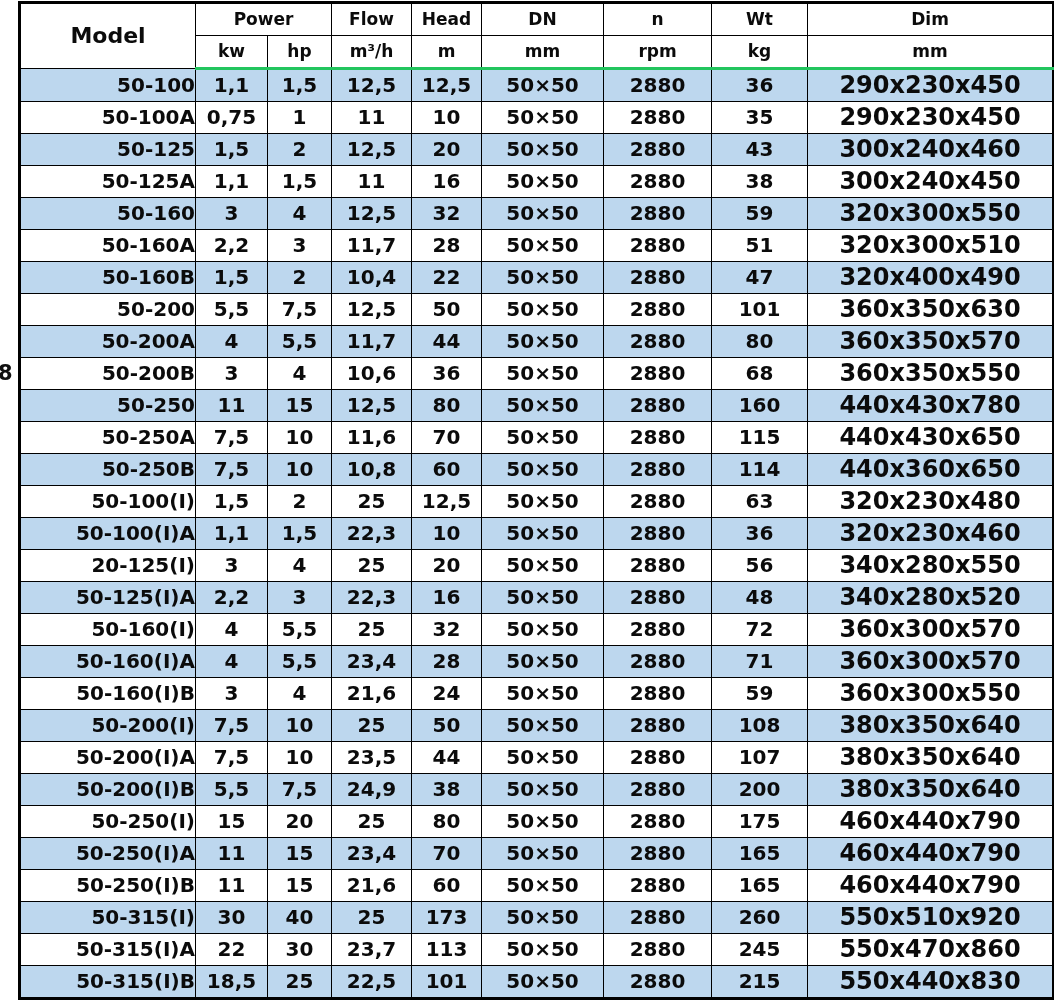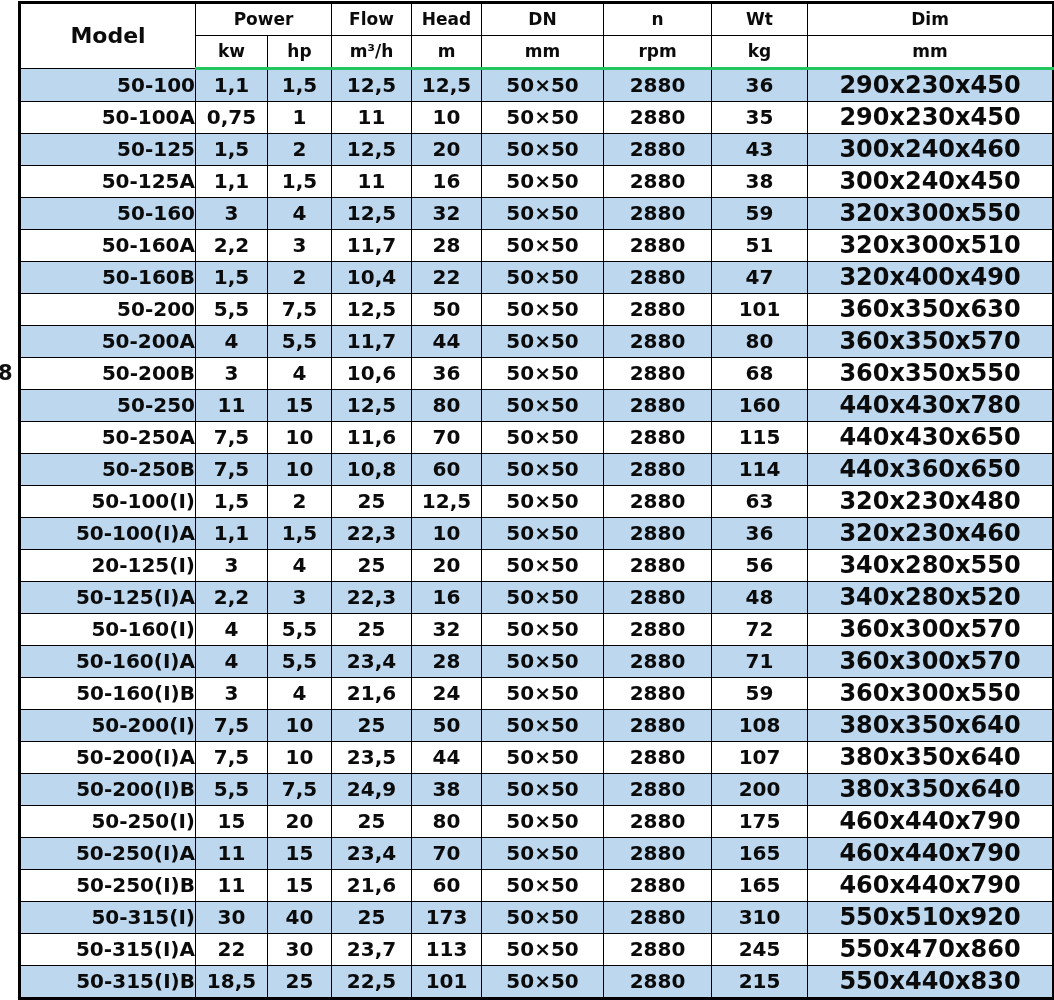--- a/index.html
+++ b/index.html
@@ -417,21 +417,21 @@
           <td class="dim">460x440x790</td>
         </tr>
         <tr class="alt">
           <td class="model">50-315(I)</td>
           <td>30</td>
           <td>40</td>
           <td>25</td>
           <td>173</td>
           <td>50×50</td>
           <td>2880</td>
-          <td>310</td>
+          <td>260</td>
           <td class="dim">550x510x920</td>
         </tr>
         <tr>
           <td class="model">50-315(I)A</td>
           <td>22</td>
           <td>30</td>
           <td>23,7</td>
           <td>113</td>
           <td>50×50</td>
           <td>2880</td>

